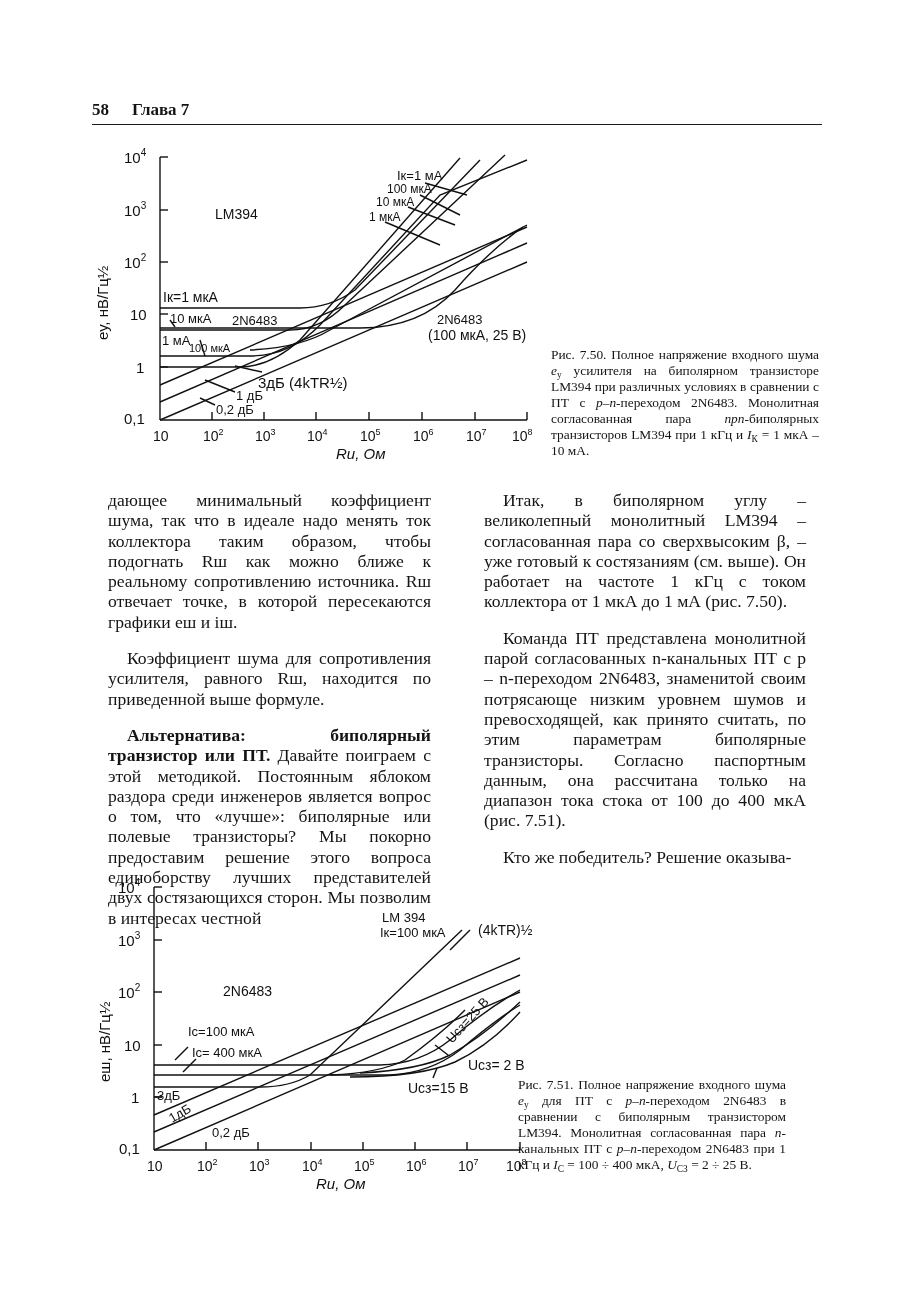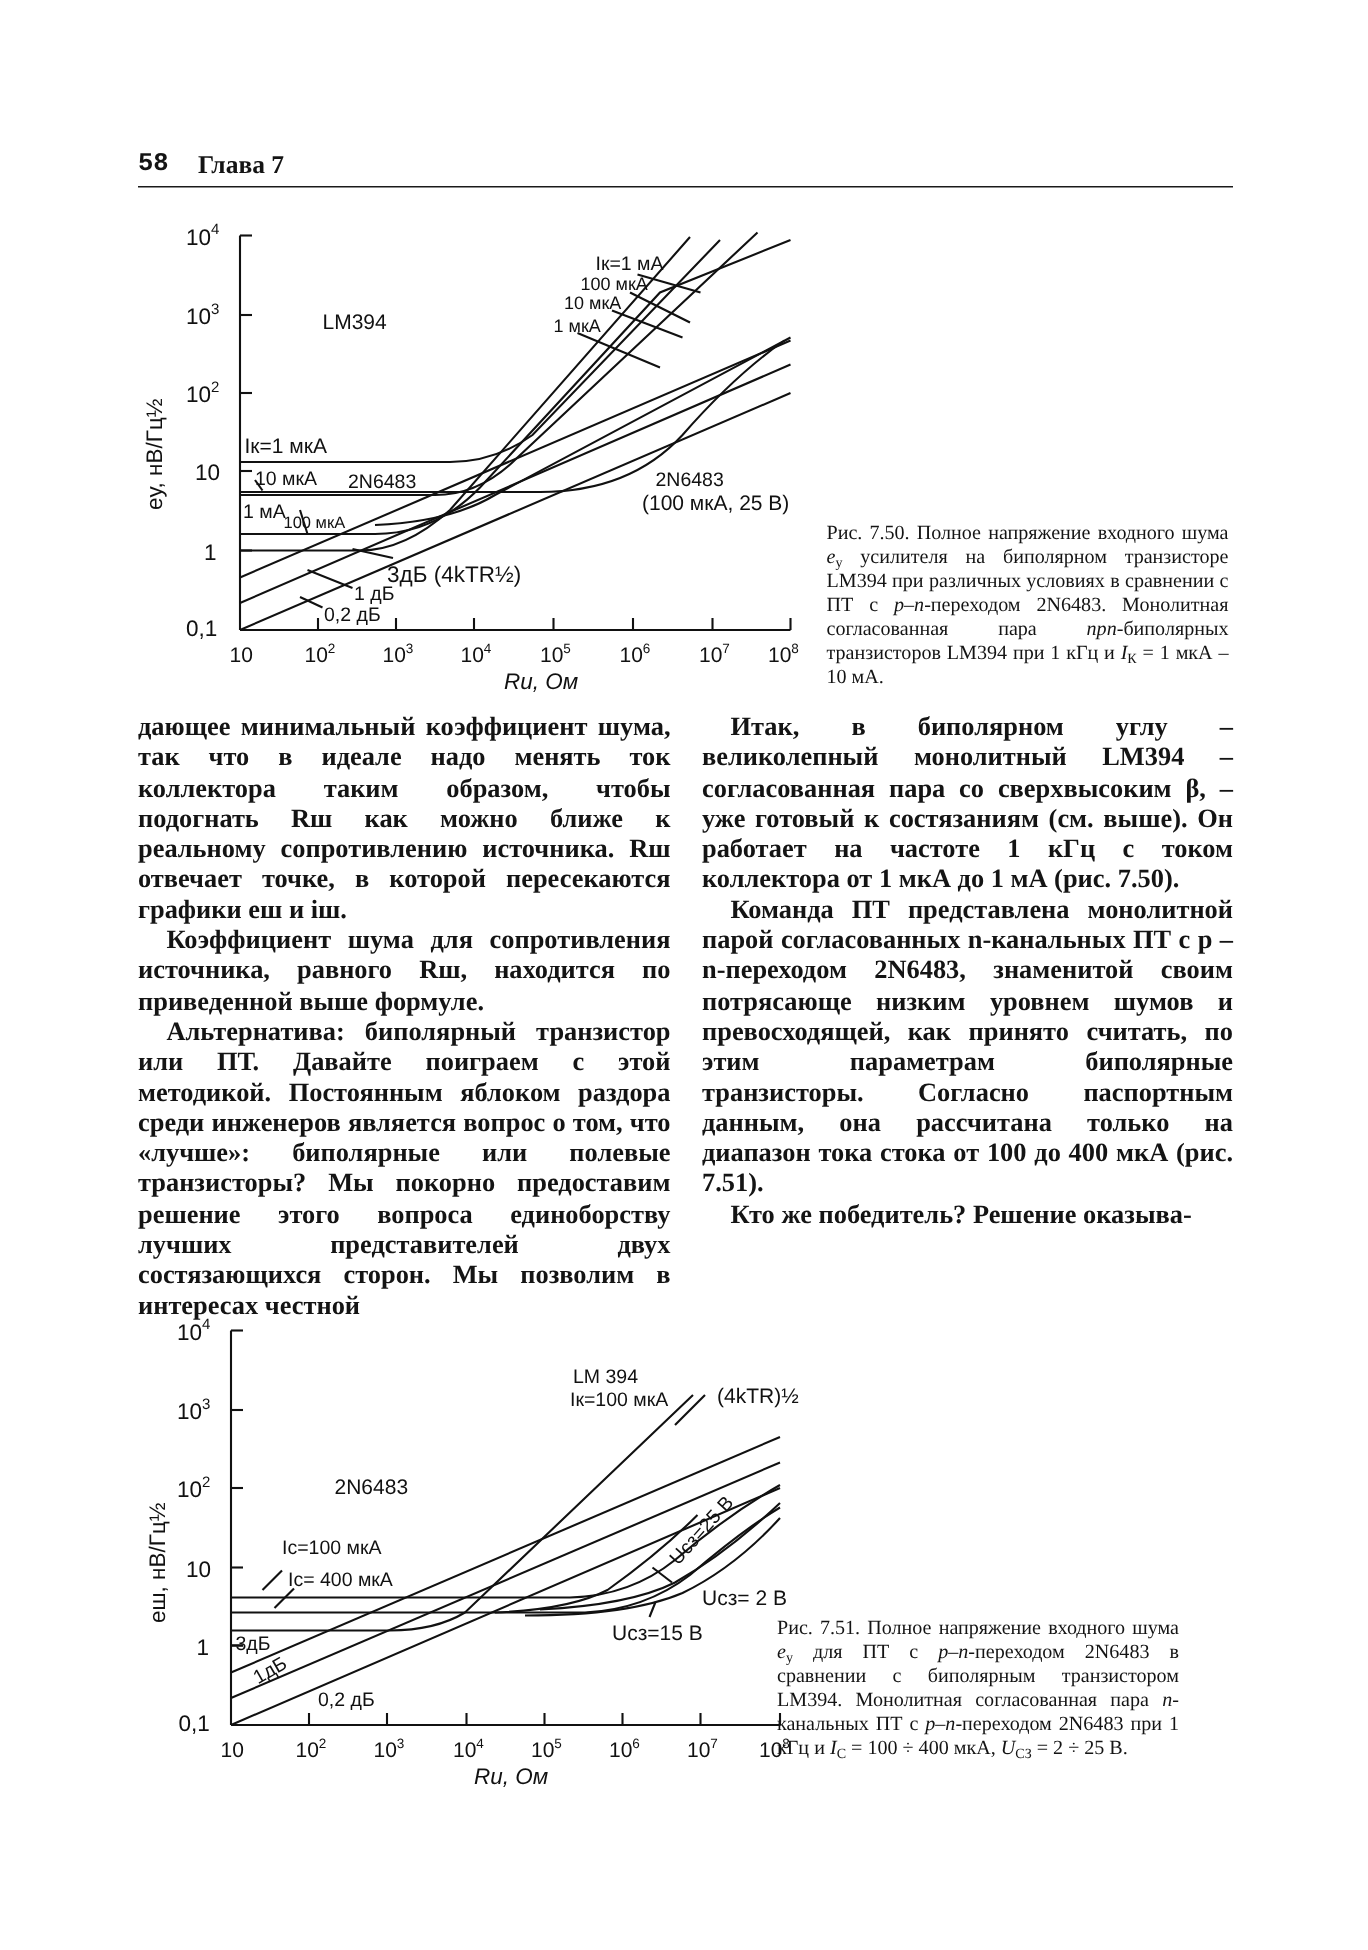--- a/index.html
+++ b/index.html
@@ -1,23 +1,23 @@
 <!DOCTYPE html>
 <html><head>
 <meta charset="utf-8">
 <style>
   html, body { margin:0; padding:0; background:#ffffff; }
   body { width:912px; height:1300px; position:relative; overflow:hidden; font-family:"Liberation Serif","DejaVu Serif",serif; color:#141414; }
   .header { position:absolute; left:92px; top:100px; width:730px; height:24px; }
   .header .pno, .header .chap { position:absolute; top:0; font-weight:bold; font-size:17px; }
-  .header .pno { left:0;font-family:Liberation Mono, monospace; }
+  .header .pno { left:0; }
   .header .chap { left:40px;text-align:right; }
   .rule { position:absolute; left:92px; top:124px; width:730px; height:0; border-top:1.6px solid #1a1a1a; }
   .col { position:absolute; font-size:17.6px; line-height:20.3px; text-align:justify; }
-  .col p { margin:0;font-weight:bold; }
+  .col p { margin:16px; }
   .col p.ind { text-indent:19px; }
   .col-left-top { left:92px; top:474px; width:355px; }
   .col-right-top { left:468px; top:474px; width:354px; }
   .caption { position:absolute; font-size:13.4px; line-height:16px; text-align:justify; }
   .cap1 { left:551px; top:347px; width:268px; }
   .cap2 { left:518px; top:1077px; width:268px; }
   .chart { position:absolute; }
   .chart svg text { font-family:"Liberation Sans","DejaVu Sans",sans-serif; fill:#111; }
   i { font-style:italic; }
   sub { font-size:70%; vertical-align:-3px; line-height:0; }
@@ -110,21 +110,21 @@
     <text x="428" y="340" font-size="14">(100 мкА, 25 В)</text>
   </svg>
 </div>
 
 <div class="caption cap1">
   <span>Рис. 7.50. Полное напряжение входного шума </span><i>e</i><sub>у</sub><span> усилителя на биполярном транзисторе LM394 при различных условиях в сравнении с ПТ с </span><i>p–n</i><span>-переходом 2N6483. Монолитная согласованная пара </span><i>npn</i><span>-биполярных транзисторов LM394 при 1 кГц и </span><i>I</i><sub>К</sub><span> = 1 мкА – 10 мА.</span>
 </div>
 
 <div class="col col-left-top">
   <p>дающее минимальный коэффициент шума, так что в идеале надо менять ток коллектора таким образом, чтобы подогнать Rш как можно ближе к реальному сопротивлению источника. Rш отвечает точке, в которой пересекаются графики eш и iш.</p>
-  <p class="ind">Коэффициент шума для сопротивления источника, равного Rш, находится по приведенной выше формуле.</p>
+  <p class="ind">Коэффициент шума для сопротивления усилителя, равного Rш, находится по приведенной выше формуле.</p>
   <p class="ind"><b>Альтернатива: биполярный транзистор или ПТ.</b><span> Давайте поиграем с этой методикой. Постоянным яблоком раздора среди инженеров является вопрос о том, что «лучше»: биполярные или полевые транзисторы? Мы покорно предоставим решение этого вопроса единоборству лучших представителей двух состязающихся сторон. Мы позволим в интересах честной</span></p>
 </div>
 
 <div class="col col-right-top">
   <p class="ind">Итак, в биполярном углу – великолепный монолитный LM394 – согласованная пара со сверхвысоким β, – уже готовый к состязаниям (см. выше). Он работает на частоте 1 кГц с током коллектора от 1 мкА до 1 мА (рис. 7.50).</p>
   <p class="ind">Команда ПТ представлена монолитной парой согласованных n-канальных ПТ с p – n-переходом 2N6483, знаменитой своим потрясающе низким уровнем шумов и превосходящей, как принято считать, по этим параметрам биполярные транзисторы. Согласно паспортным данным, она рассчитана только на диапазон тока стока от 100 до 400 мкА (рис. 7.51).</p>
   <p class="ind">Кто же победитель? Решение оказыва-</p>
 </div>
 
 <div class="chart" style="left:96px; top:870px; width:450px; height:330px;">

